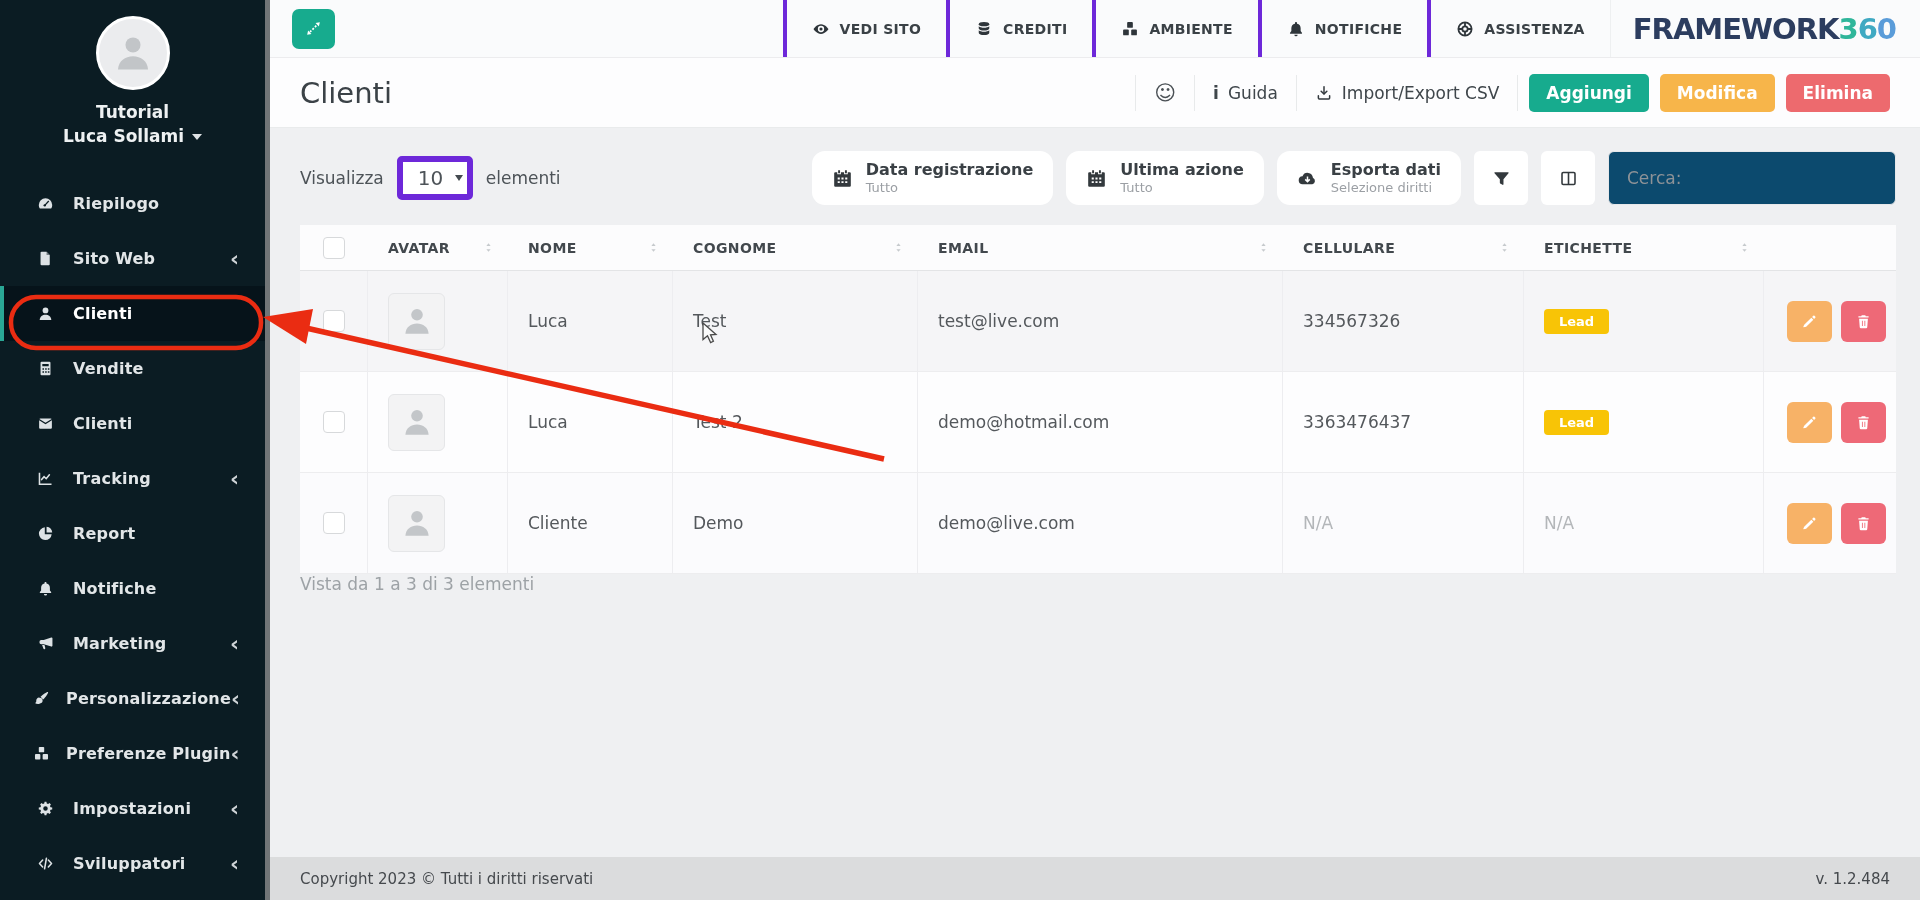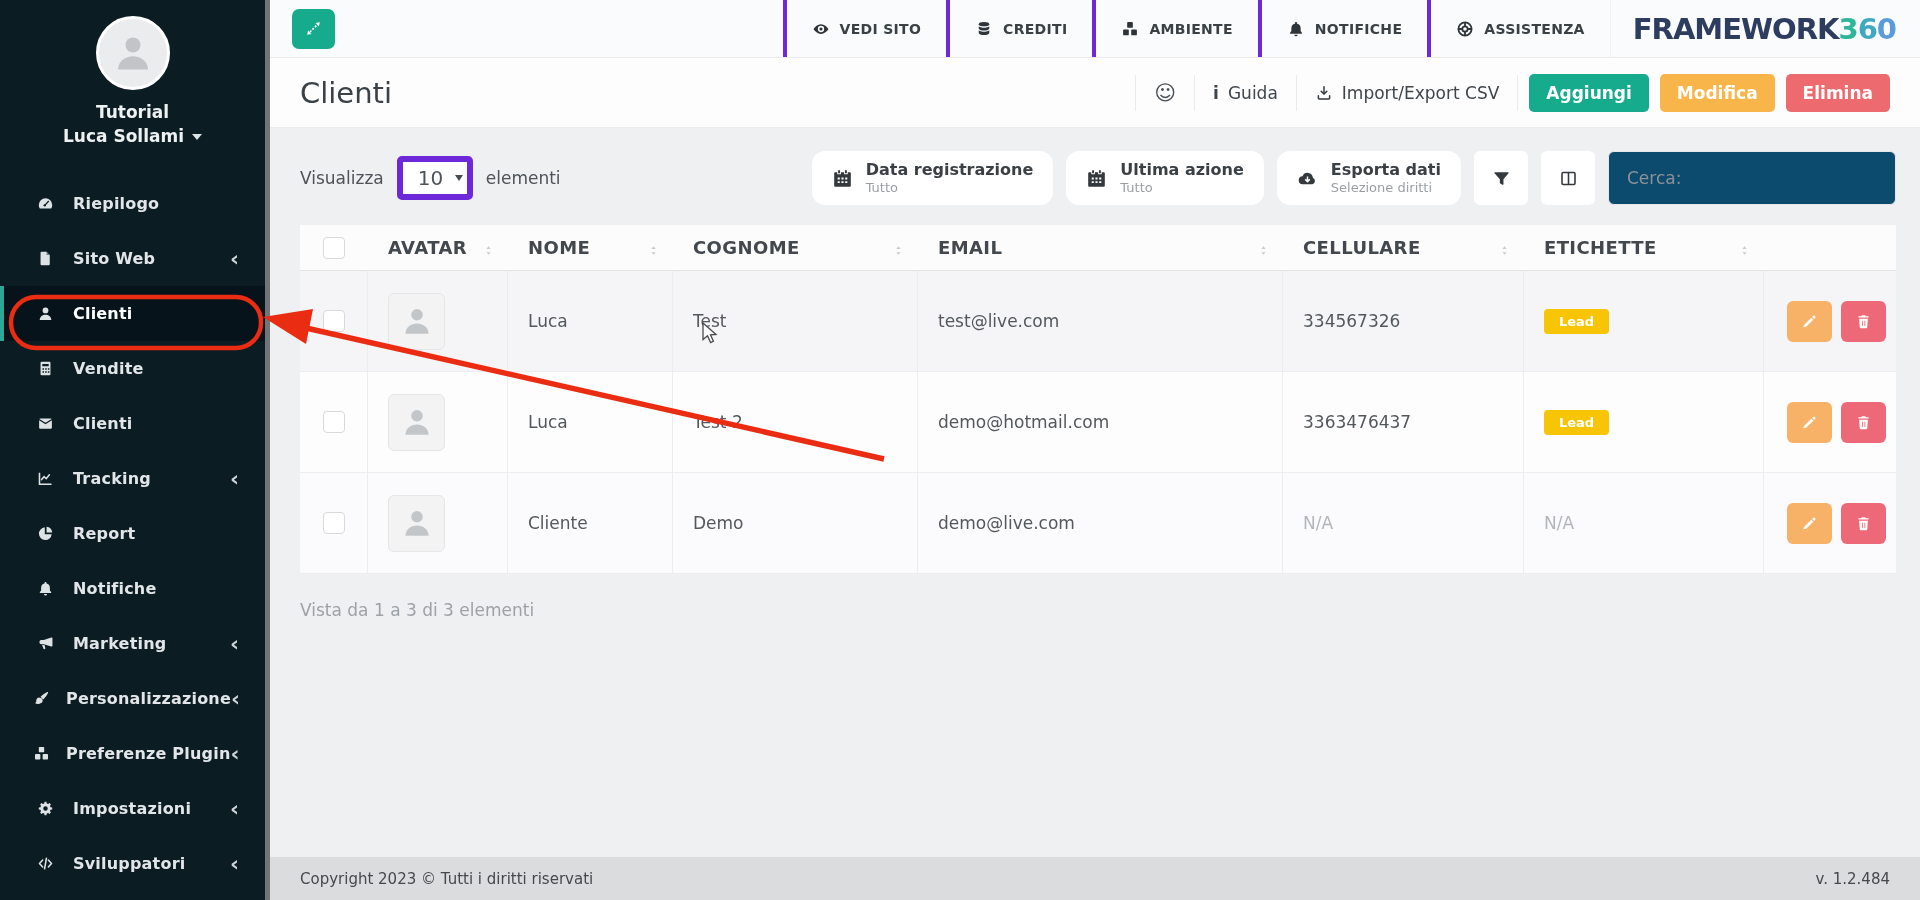--- a/index.html
+++ b/index.html
@@ -63,38 +63,38 @@
   .fs { font-size:13px; color:#9b9fa4; margin-top:1px; }
   .fsq { width:54px; height:54px; background:#fff; border:none; border-radius:6px; display:flex; align-items:center; justify-content:center; font-size:19px; color:#33393d; cursor:pointer; }
   .search-box { width:288px; height:54px; background:#0c4a6e; border:1px solid #e7e8ea; border-radius:6px; display:flex; align-items:center; padding:0 18px; }
   .search-box label { color:#8d9297; font-size:17px; }
   .search-box input { flex:1; min-width:0; border:none; outline:none; font-size:16px; background:transparent; font-family:inherit; color:#44494d; }
 
   
   .table-wrap { margin-top:20px; background:#fdfdfe; }
   .trow { display:grid; grid-template-columns:68px 140px 165px 245px 365px 241px 240px minmax(130px,1fr); align-items:center; }
   .thead { height:46px; border-bottom:1px solid #e3e4e6; background:#fcfcfd; }
-  .th { display:flex; align-items:flex-end; justify-content:space-between; padding:0 12px 0 20px; font-size:18px; font-weight:700; color:#42484d; letter-spacing:.4px; cursor:pointer; }
+  .th { display:flex; align-items:center; justify-content:space-between; padding:0 12px 0 20px; font-size:14px; font-weight:700; color:#42484d; letter-spacing:.4px; cursor:pointer; }
   .sort { font-size:15px; color:#c6cacd; }
   .row { height:101px; border-bottom:1px solid #ededef; }
   .row.odd { background:#f5f5f7; }
   .row.even { background:#fdfdfe; }
   .cell { padding:0 20px; font-size:17px; color:#54585c; height:100%; display:flex; align-items:center; border-right:1px solid #ededf0; }
   .cell:last-child { border-right:none; }
   .cell.center { justify-content:center; padding:0; }
   .cb { width:22px; height:22px; border:1px solid #d7d9db; border-radius:4px; background:#fff; cursor:pointer; }
   .avatar-tile { width:57px; height:57px; background:#f3f3f4; border:1px solid #e5e6e8; border-radius:6px;
     display:flex; align-items:center; justify-content:center; color:#c3c6c9; font-size:34px; overflow:hidden; }
   .badge { display:inline-block; background:#f8c406; color:#fff; font-size:13px; font-weight:700; padding:5px 15px; border-radius:4px; }
   .na { color:#b3b6b9; }
   .actions { display:flex; gap:9px; justify-content:flex-end; padding:0 10px 0 0; border-right:none; }
   .abtn { width:45px; height:41px; border:none; border-radius:6px; display:flex; align-items:center; justify-content:center; color:#fff; font-size:17px; cursor:pointer; }
   .abtn.edit { background:#f7b267; } .abtn.del { background:#ee6977; }
 
-  .summary { margin-top:26px; font-size:17px; color:#9da2a6; }
+  .summary { font-size:17px; color:#9da2a6; }
 
   .footer { position:absolute; left:0; right:0; bottom:0; height:43px; background:#dbdcdd; display:flex; align-items:center; padding:0 30px; font-size:15px; color:#45494d; }
   .footer .version { margin-left:auto; }
 
   
   .annotation { position:absolute; left:0; top:0; width:1920px; height:900px; z-index:50; pointer-events:none; }
   .cursor { position:absolute; left:700px; top:322px; z-index:60; pointer-events:none; }
 </style>
 </head>
 <body>

